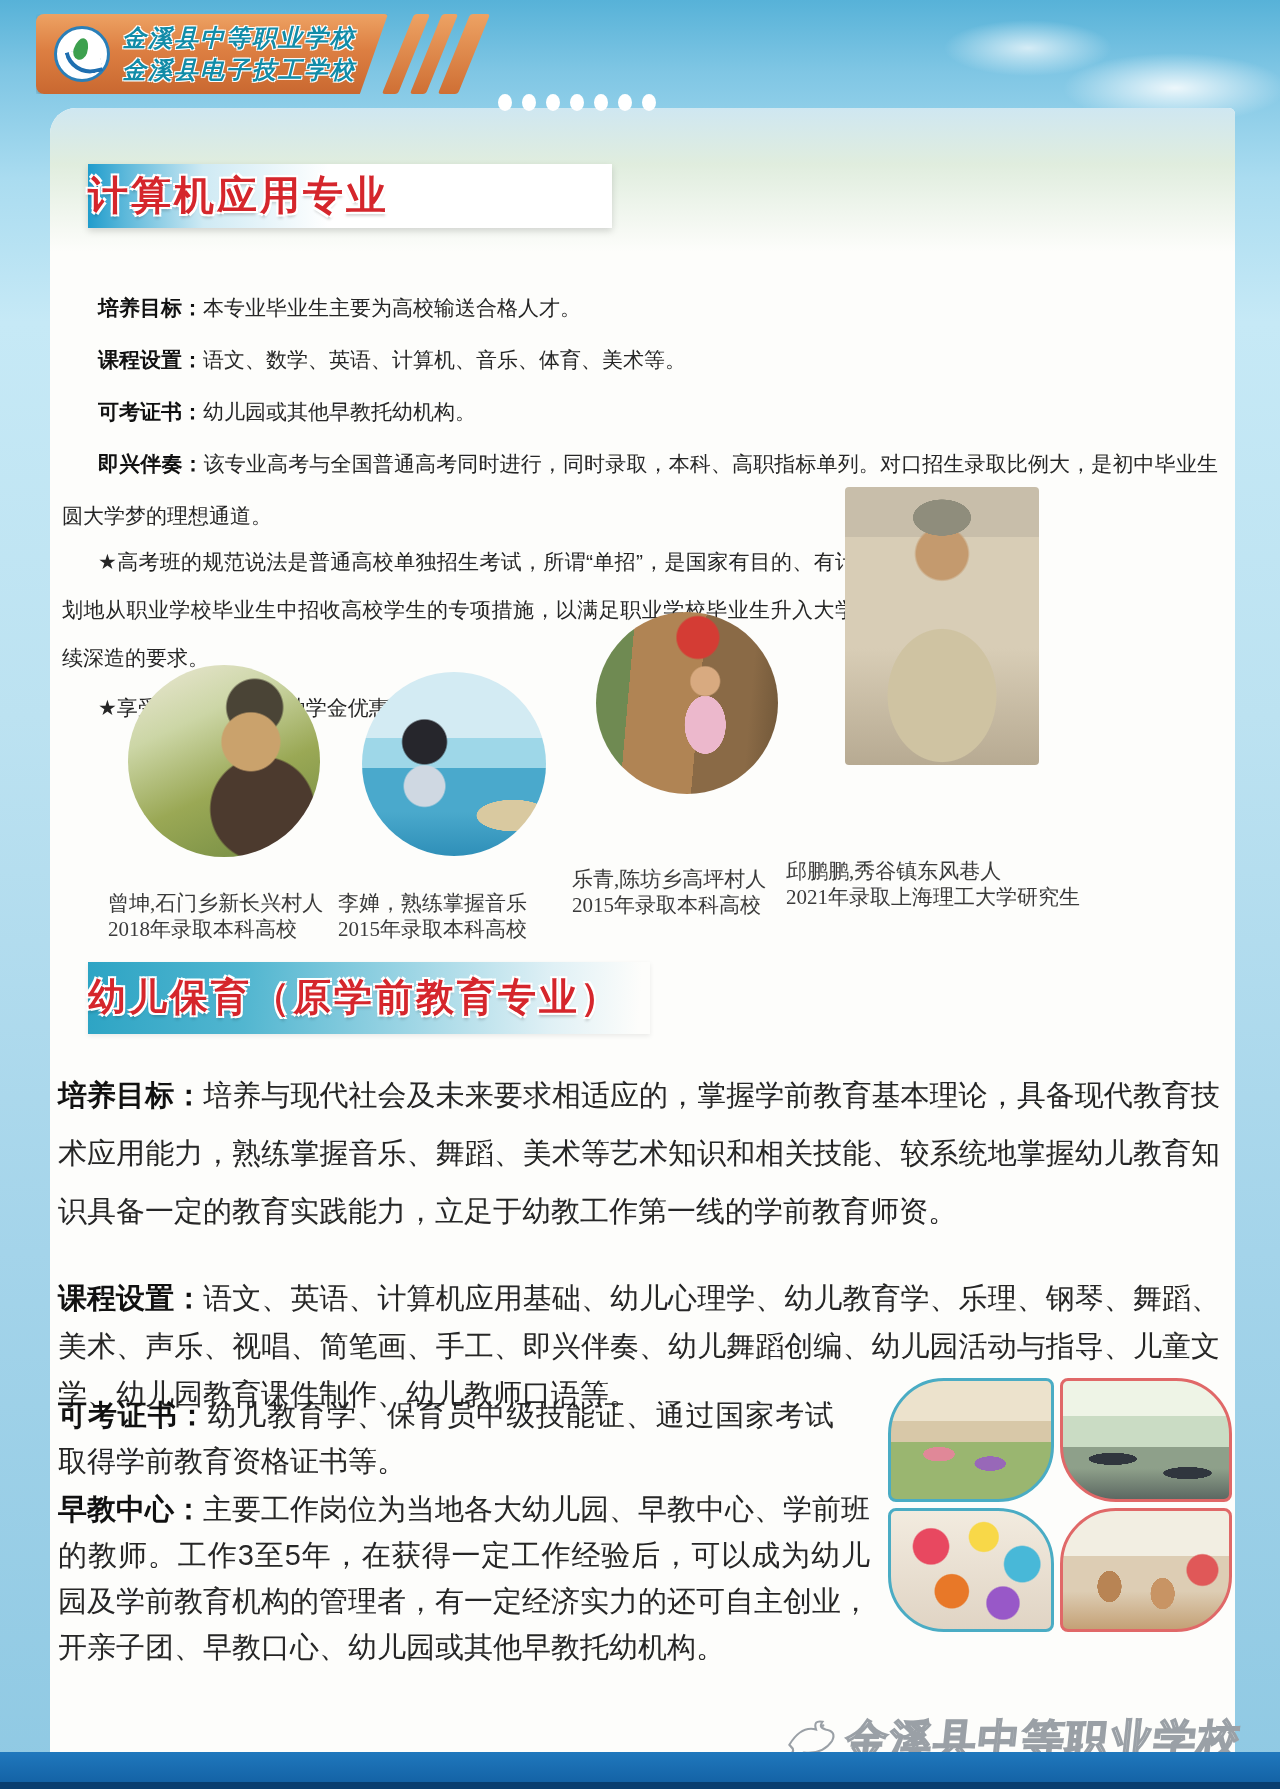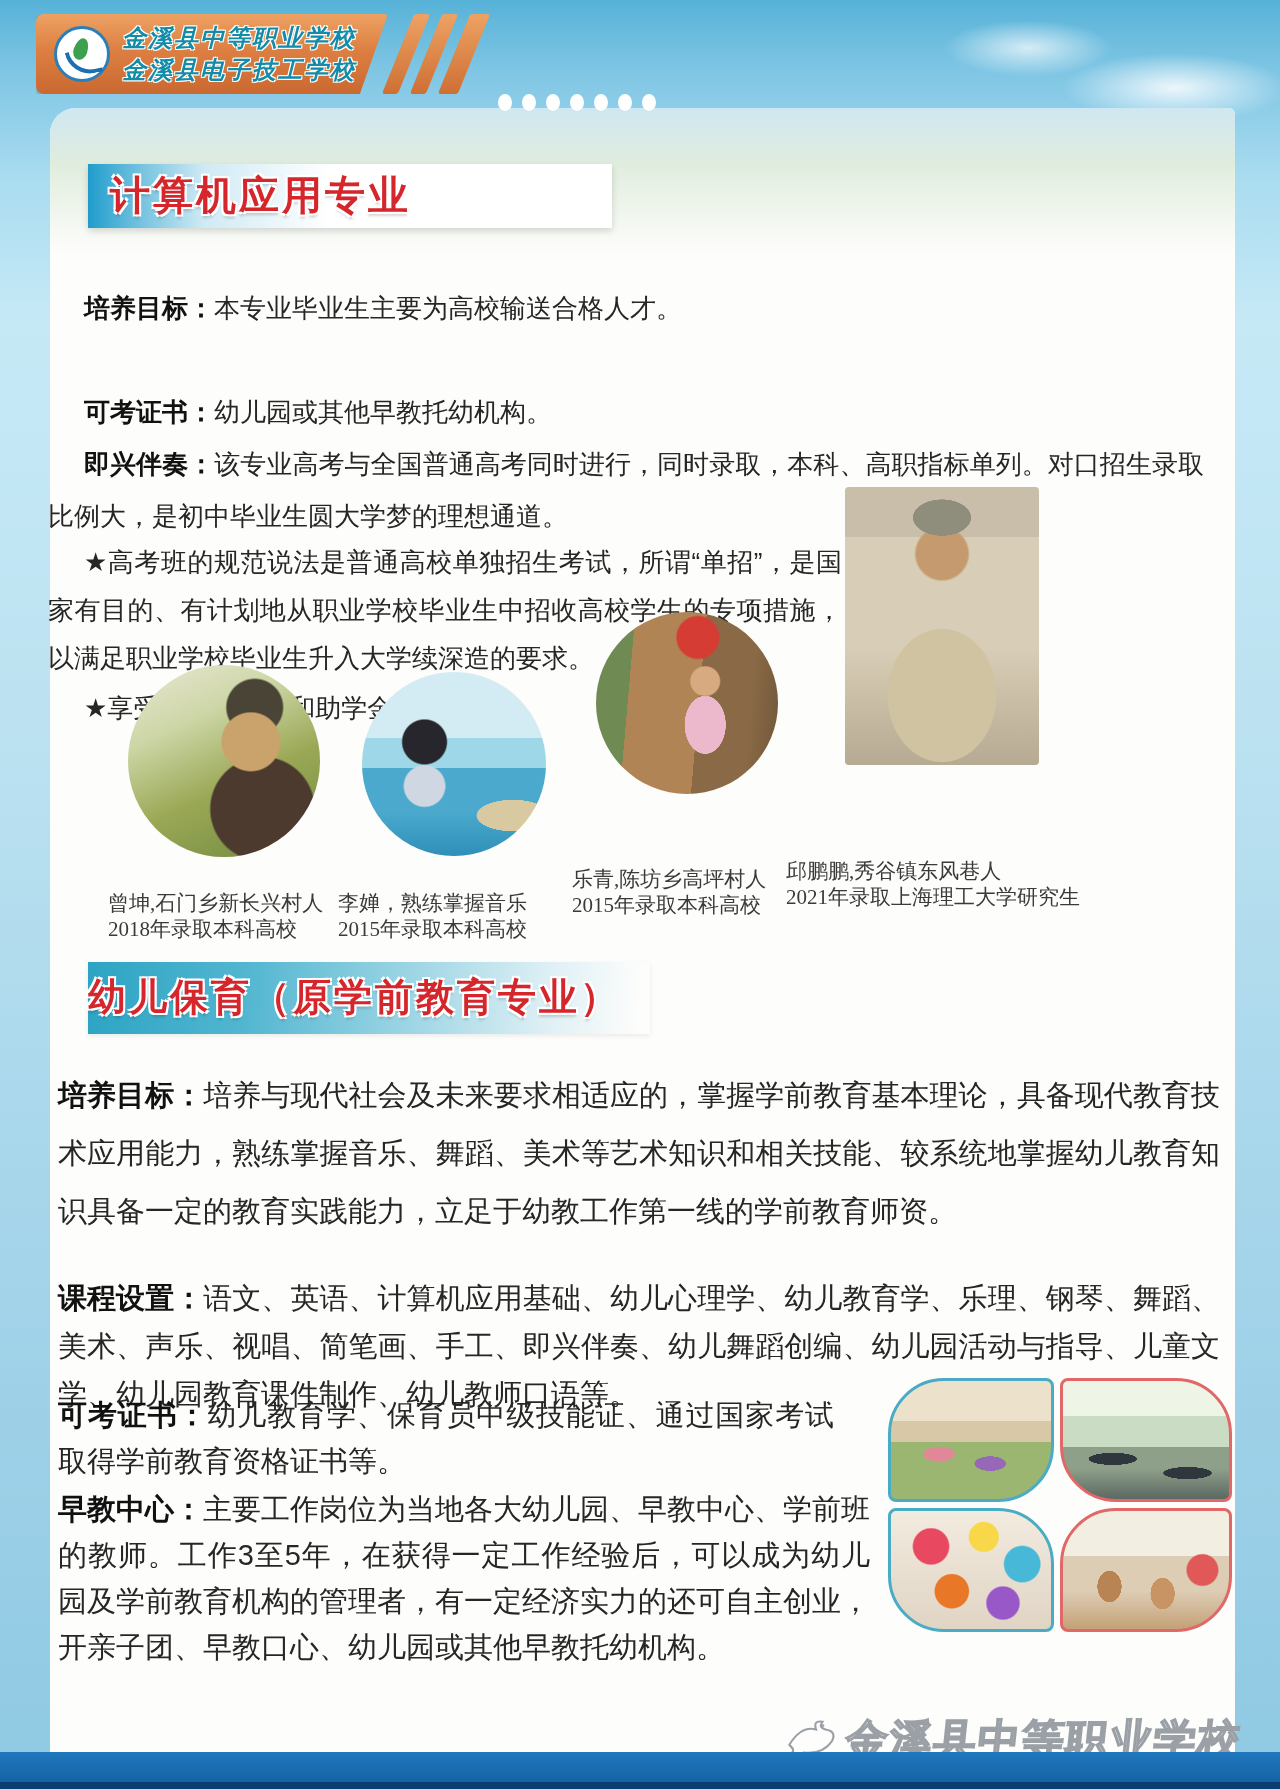--- a/index.html
+++ b/index.html
@@ -39,25 +39,25 @@
 
   
   .banner1{position:absolute;left:88px;top:164px;width:524px;height:64px;
     background:linear-gradient(90deg,#1f9ccc 0%,#5cb8da 7%,#cfeaf4 22%,#ffffff 46%);
     box-shadow:0 3px 7px rgba(0,0,0,.15);}
   .banner2{position:absolute;left:88px;top:962px;width:562px;height:72px;
     background:linear-gradient(93deg,#2da4c4 0%,#52b6d0 28%,#9fd6e5 58%,#dff0f5 82%,rgba(255,255,255,0) 98%);
     box-shadow:0 2px 5px rgba(0,0,0,.08);}
   .sec-title{font-size:40px;font-weight:800;color:#d5262c;letter-spacing:3px;white-space:nowrap;
     text-shadow:-2px -2px 0 #fff,2px -2px 0 #fff,-2px 2px 0 #fff,2px 2px 0 #fff,0 4px 3px rgba(0,0,0,.18);}
-  .banner1 .sec-title{display:block;padding-left:22px;line-height:62px;}
+  .banner1 .sec-title{display:block;line-height:62px;}
   .banner2 .sec-title{display:block;padding-left:0;line-height:70px;font-size:38px;}
 
   
-  .para{position:absolute;left:48px;width:1156px;font-size:26px;color:#262626;line-height:52px;}
+  .para{position:absolute;left:62px;width:1156px;font-size:21px;color:#262626;line-height:52px;}
   .para .lbl{font-weight:700;color:#111;}
   .ind{text-indent:36px;}
   .just{text-align:justify;}
   .s2{left:58px;width:1162px;font-size:29px;}
 
   
   .ph{position:absolute;border-radius:50%;overflow:hidden;}
   .ph-zengkun{left:128px;top:665px;width:192px;height:192px;
     background:radial-gradient(circle at 64% 40%,#caa26c 0 17%,rgba(0,0,0,0) 18%),
       radial-gradient(circle at 66% 22%,#4a4436 0 14%,rgba(0,0,0,0) 15%),
@@ -145,20 +145,23 @@
       <b></b>
     </div>
 
   <div class="banner1">
     <span class="sec-title">计算机应用专业</span>
   </div>
 
   <div class="para ind" style="top:282px">
     <span class="lbl">培养目标：</span><span>本专业毕业生主要为高校输送合格人才。</span>
   </div>
+  <div class="para ind" style="top:334px">
+    <span class="lbl">课程设置：</span><span>语文、数学、英语、计算机、音乐、体育、美术等。</span>
+  </div>
   <div class="para ind" style="top:386px">
     <span class="lbl">可考证书：</span><span>幼儿园或其他早教托幼机构。</span>
   </div>
   <div class="para ind just" style="top:438px">
     <span class="lbl">即兴伴奏：</span><span>该专业高考与全国普通高考同时进行，同时录取，本科、高职指标单列。对口招生录取比例大，是初中毕业生圆大学梦的理想通道。</span>
   </div>
   <div class="para ind just" style="top:538px;width:794px;line-height:48px">
     <span>★高考班的规范说法是普通高校单独招生考试，所谓“单招”，是国家有目的、有计划地从职业学校毕业生中招收高校学生的专项措施，以满足职业学校毕业生升入大学续深造的要求。</span>
   </div>
   <div class="para ind" style="top:682px;width:794px">

